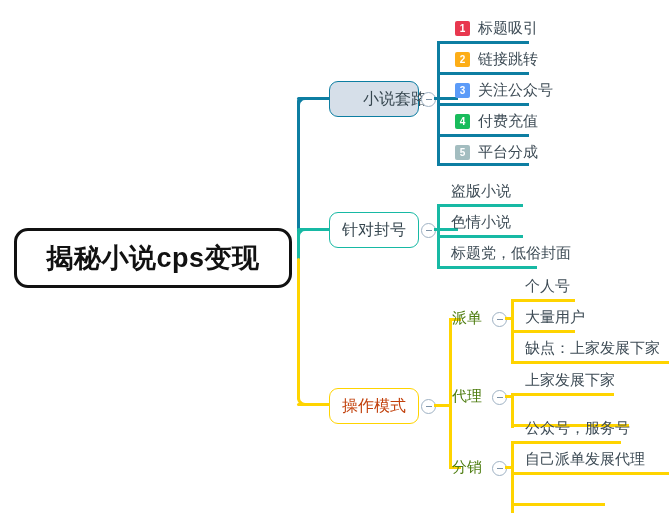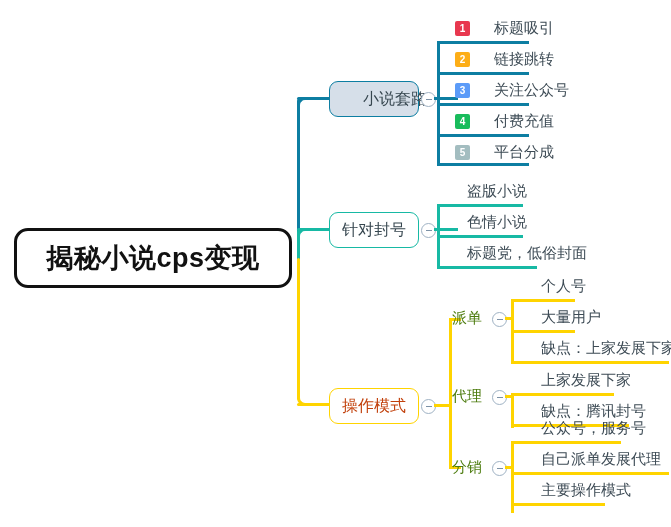--- a/index.html
+++ b/index.html
@@ -39,21 +39,21 @@
     display:flex;align-items:center;justify-content:center;
   }
   .toggle i{display:block;width:6px;height:1.5px;background:#7c91a6;}
 
   
   .leaf{
     height:31px;display:flex;align-items:center;
     font-size:15px;color:#3d4b55;white-space:nowrap;
     box-sizing:border-box;
   }
-  .leaf .txt{padding-left:24px;}
+  .leaf .txt{padding-left:8px;}
   .badge{
     width:15px;height:15px;border-radius:2px;flex:none;
     color:#ffffff;font-size:10px;font-weight:bold;
     display:flex;align-items:center;justify-content:center;
     margin-left:6px;
   }
   .sub-label{
     font-size:15px;color:#4d7c0f;white-space:nowrap;
     display:flex;align-items:center;height:30px;
   }
@@ -190,23 +190,20 @@
     <i></i>
   </div>
   <div class="abs hline-th" style="left:505px;top:395px;width:9px;background:#ffd400;"></div>
   <div class="abs vline-th" style="left:511px;top:393px;height:35px;background:#ffd400;"></div>
 
   <div class="abs leaf" style="left:517px;top:365px;">
     <span class="txt">上家发展下家</span>
   </div>
   <div class="abs ul" style="left:511px;top:393px;width:103px;background:#ffd400;"></div>
 
-  <div class="abs leaf" style="left:517px;top:396px;">
-    <span class="txt">缺点：腾讯封号</span>
-  </div>
   <div class="abs ul" style="left:511px;top:424px;width:118px;background:#ffd400;"></div>
 
   <div class="abs sub-label" style="left:452px;top:452px;">
     <span>分销</span>
   </div>
   <div class="abs toggle" style="left:492px;top:461px;">
     <i></i>
   </div>
   <div class="abs hline-th" style="left:505px;top:466px;width:9px;background:#ffd400;"></div>
   <div class="abs vline-th" style="left:511px;top:441px;height:72px;background:#ffd400;"></div>
@@ -214,18 +211,15 @@
   <div class="abs leaf" style="left:517px;top:413px;">
     <span class="txt">公众号，服务号</span>
   </div>
   <div class="abs ul" style="left:511px;top:441px;width:110px;background:#ffd400;"></div>
 
   <div class="abs leaf" style="left:517px;top:444px;">
     <span class="txt">自己派单发展代理</span>
   </div>
   <div class="abs ul" style="left:511px;top:472px;width:158px;background:#ffd400;"></div>
 
-  <div class="abs leaf" style="left:517px;top:475px;">
-    <span class="txt">主要操作模式</span>
-  </div>
   <div class="abs ul" style="left:511px;top:503px;width:94px;background:#ffd400;"></div>
 
 </div>
 
 </body></html>

